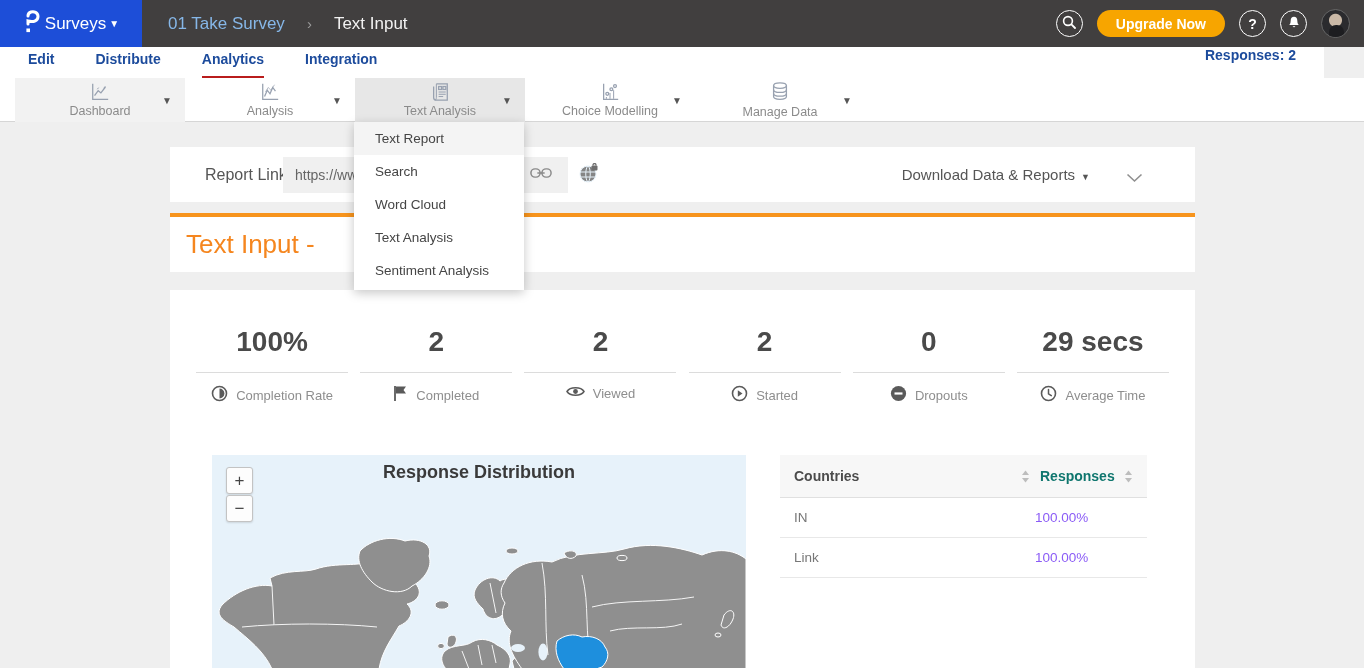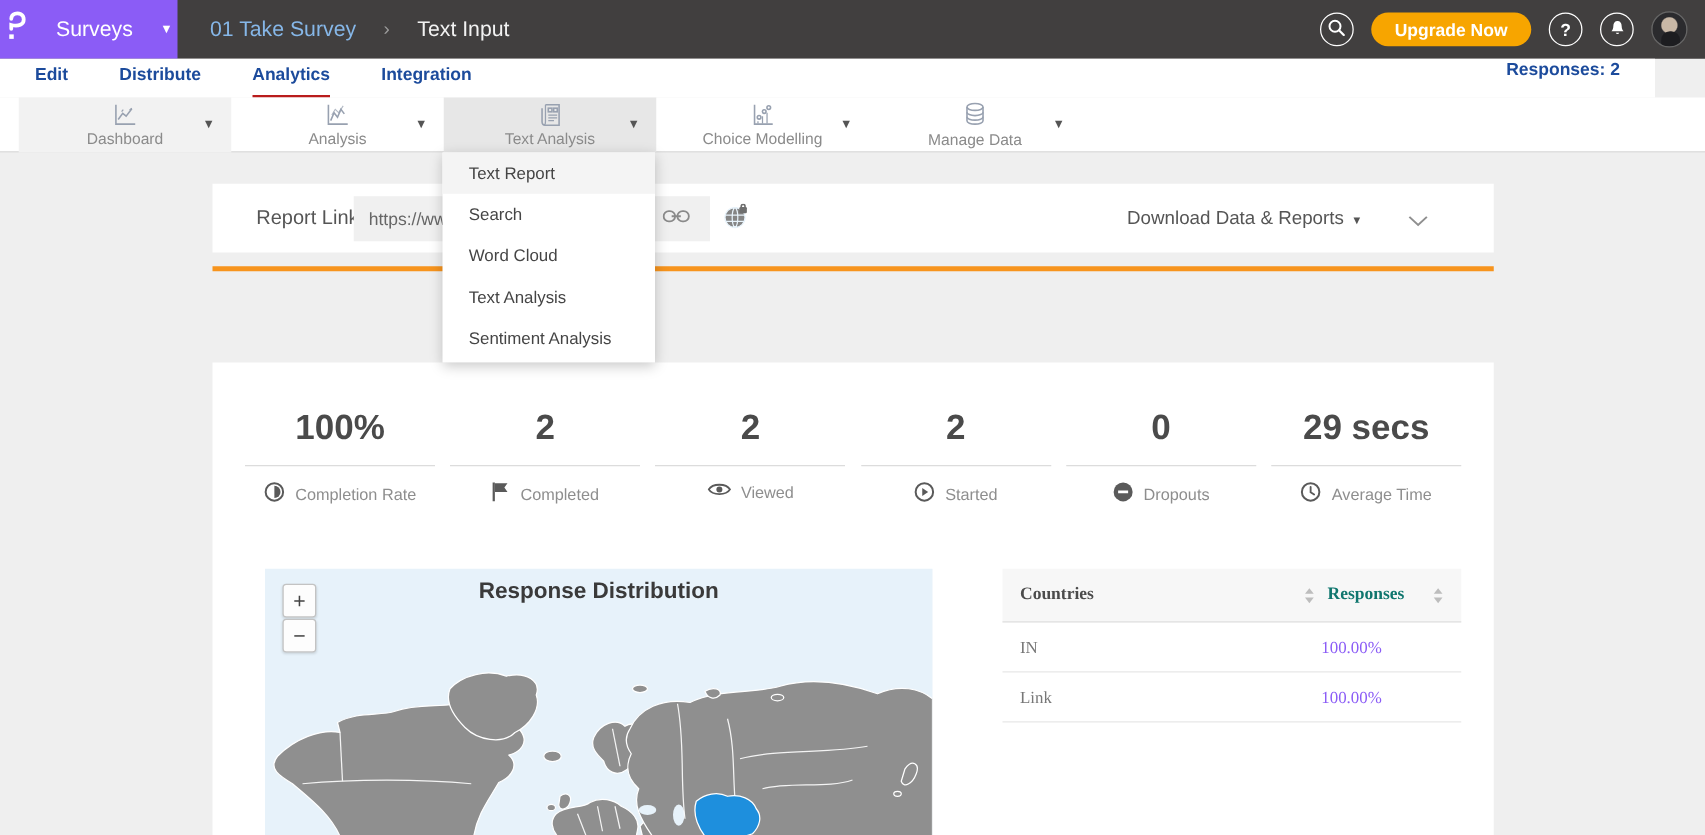--- a/index.html
+++ b/index.html
@@ -1,21 +1,21 @@
 <!DOCTYPE html>
 <html><head>
 <meta charset="utf-8">
 <style>
   * { margin:0; padding:0; box-sizing:border-box; }
   body { font-family:"Liberation Sans", sans-serif; }
   #app { position:relative; width:1364px; height:668px; background:#efefef; overflow:hidden; }
 
   
   .topbar { position:absolute; top:0; left:0; width:1364px; height:47px; background:#413f3f; display:flex; align-items:center; }
-  .brand { width:142px; height:47px; background:#8b5cf6; display:flex; align-items:center; justify-content:center; gap:22px; cursor:pointer; }
+  .brand { width:142px; height:47px; background:#1d4ed8; display:flex; align-items:center; justify-content:center; gap:3px; cursor:pointer; }
   .brand-label { color:#fff; font-size:17px; }
   .caret { font-size:10px; color:#fff; }
   .breadcrumb { margin-left:26px; display:flex; align-items:center; gap:22px; font-size:17px; }
   .crumb-survey { color:#86b7e8; cursor:pointer; }
   .crumb-sep { color:#9b9b9b; font-size:15px; }
   .crumb-page { color:#f2f2f2; }
   .topbar-right { margin-left:auto; display:flex; align-items:center; gap:14px; padding-right:14px; }
   .circle-btn { width:27px; height:27px; border:1.5px solid #fff; border-radius:50%; display:flex; align-items:center; justify-content:center; color:#fff; font-size:14px; font-weight:bold; cursor:pointer; background:transparent; }
   .upgrade-btn { height:27px; padding:0 19px; background:#f7a500; border:none; border-radius:14px; color:#fff; font-weight:bold; font-size:14px; font-family:"Liberation Sans",sans-serif; cursor:pointer; }
   .avatar { width:29px; height:29px; border-radius:50%; background:radial-gradient(circle at 50% 38%, #c9b8a6 0 6px, #2b2b2e 7px); border:1px solid #666; cursor:pointer; overflow:hidden; position:relative; }
@@ -66,21 +66,21 @@
 
   
   .map-panel { position:absolute; left:42px; top:165px; width:534px; height:400px; background:#e7f2fa; }
   .map-title { text-align:center; padding-top:7px; font-size:18px; font-weight:bold; color:#3a3a3a; }
   .zoom-ctl { position:absolute; left:14px; top:12px; display:flex; flex-direction:column; }
   .zoom-btn { width:27px; height:27px; background:#fdfdfd; border:1px solid #c3c3c3; border-radius:3px; font-size:17px; color:#444; cursor:pointer; line-height:1; box-shadow:0 1px 2px rgba(0,0,0,.12); font-family:"Liberation Sans",sans-serif; }
   .zoom-btn + .zoom-btn { margin-top:1px; }
   .map-svg { position:absolute; left:0; top:0; }
 
   
-  .ctable { position:absolute; left:632px; top:165px; width:367px;font-family:Liberation Serif, serif; }
+  .ctable { position:absolute; left:610px; top:165px; width:367px; }
   .thead { height:43px; background:#f7f7f7; border-bottom:1px solid #e0e0e0; display:flex; align-items:center; padding:0 14px; }
   .th-countries { flex:1; font-size:14px; font-weight:bold; color:#4b4b4b; }
   .th-resp { width:84px; font-size:14px; font-weight:bold; color:#0f766e; margin-left:10px; }
   .sort-ico { cursor:pointer; display:flex; }
   .trow { height:40px; border-bottom:1px solid #e8e8e8; display:flex; align-items:center; padding:0 14px; }
   .td-country { flex:1; font-size:13.5px; color:#777; }
   .td-resp { width:98px; font-size:13.5px; color:#8b5cf6; }
 </style>
 </head>
 <body>
@@ -218,20 +218,23 @@
     </span>
     <span class="download"><span>Download Data &amp; Reports</span><span class="caret">▼</span></span>
     <span class="collapse-ico">
       <svg width="17" height="10" viewBox="0 0 17 10" fill="none">
           <polyline points="1.5,1.5 8.5,8 15.5,1.5" stroke="#8f8f8f" stroke-width="1.6"></polyline>
         </svg>
     </span>
   </section>
 
   <div class="orange-line"></div>
+  <section class="title-bar">
+    <h1 class="page-title">Text Input - </h1>
+  </section>
 
   <section class="main-card">
 
     <div class="stats-row">
       <div class="stat">
         <div class="stat-value">100%</div>
         <div class="stat-div"></div>
         <div class="stat-label">
             <span><svg width="17" height="17" viewBox="0 0 17 17">
                 <circle cx="8.5" cy="8.5" r="7" stroke="#5a5a5a" stroke-width="1.6" fill="none"></circle>

